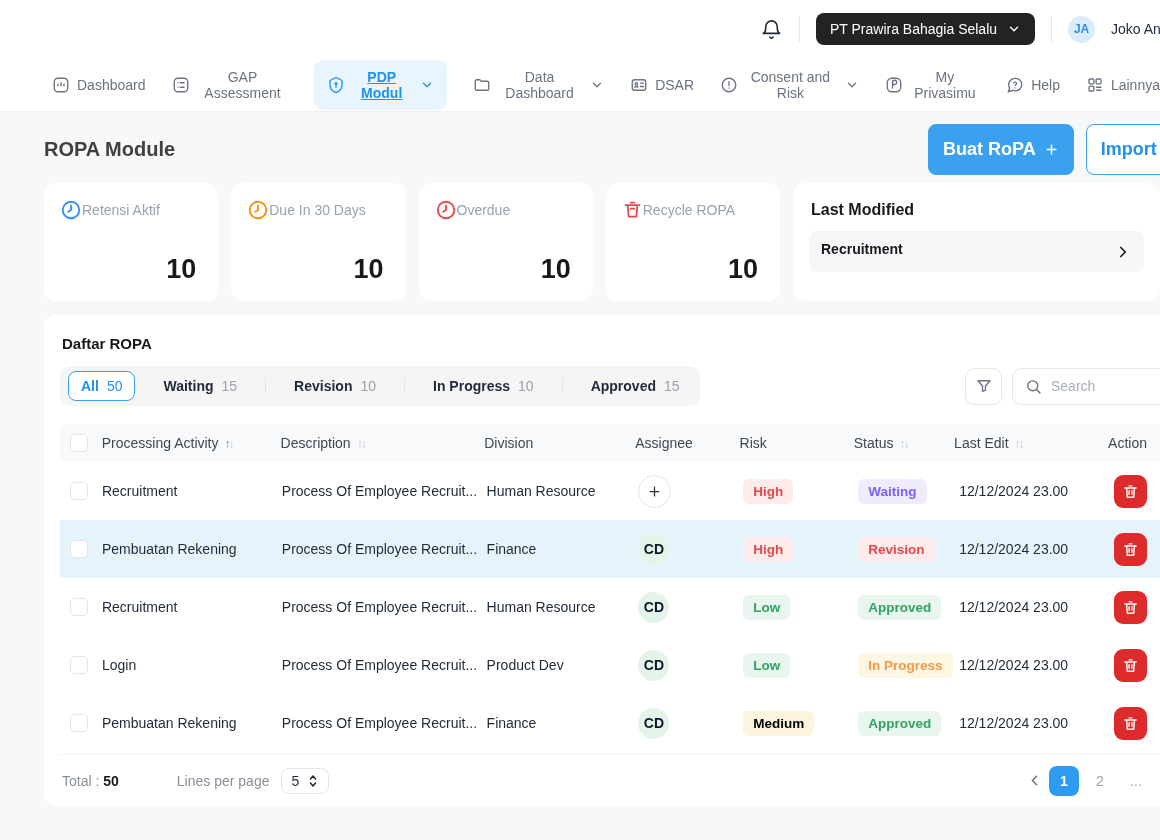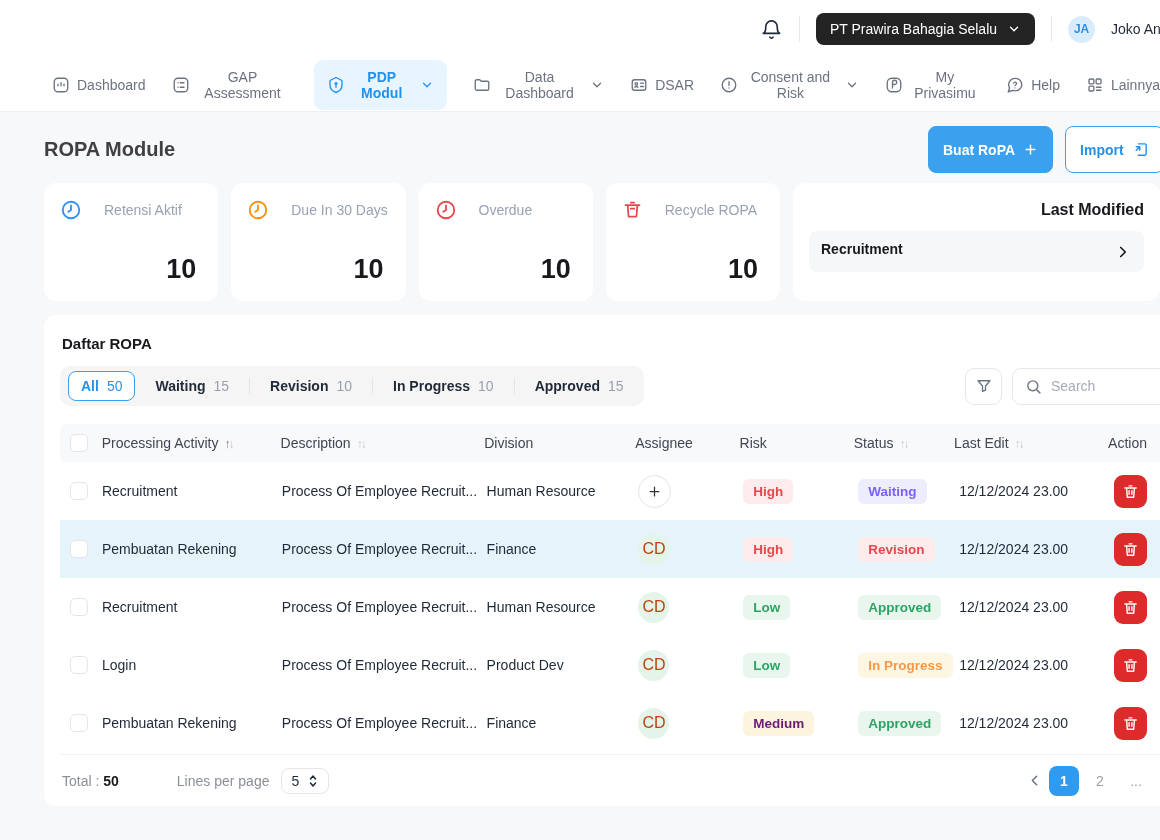--- a/index.html
+++ b/index.html
@@ -14,48 +14,48 @@
   .top-right { position:absolute; left:760px; top:0; height:58px; display:flex; align-items:center; gap:16px; white-space:nowrap; }
   .icon-btn { background:none; border:none; cursor:pointer; color:#1f2937; }
   .vdiv { width:1px; height:26px; background:#e7e9ee; }
   .company-pill { display:flex; align-items:center; gap:10px; background:#232323; color:#fff; border:none; border-radius:8px; padding:8px 14px; font-size:14px; cursor:pointer; font-family:inherit; }
   .avatar { width:27px; height:27px; border-radius:50%; background:#d9ecfb; color:#2e90e5; font-size:12px; font-weight:700; display:flex; align-items:center; justify-content:center; }
   .user-name { font-size:14px; color:#1f2937; }
 
   
   .nav { height:54px; background:#fff; display:flex; align-items:center; padding-left:52px; gap:26px; border-bottom:1px solid #efeff3; }
   .nav-item { display:flex; align-items:center; gap:7px; font-size:14px; color:#6b7280; cursor:pointer; background:none; border:none; font-family:inherit; }
-  .nav-item.active { background:#e9f5fe; color:#2292ef; padding:9px 13px; border-radius:9px; font-weight:600; }
+  .nav-item.active { background:#e9f5fe; color:#2292ef; padding:9px 13px; border-radius:9px; font-weight:600;text-decoration:underline; }
   .nav-item .chev { margin-left:2px; }
 
   
   .page-head { display:flex; align-items:center; padding:26px 0 22px 44px; }
   .page-title { font-size:20px; font-weight:800; color:#404040; }
   .head-actions { position:absolute; left:928px; display:flex; gap:12px; }
-  .btn { display:flex; align-items:center; gap:8px; font-size:14px; font-weight:600; border-radius:8px; padding:14px 14px; cursor:pointer; font-family:inherit; white-space:nowrap; }
+  .btn { display:flex; align-items:center; gap:8px; font-size:18px; font-weight:600; border-radius:8px; padding:14px 14px; cursor:pointer; font-family:inherit; white-space:nowrap; }
   .btn-primary { background:#3ba1ee; border:1px solid #3ba1ee; color:#fff; }
   .btn-outline { background:#fff; border:1px solid #3ba1ee; color:#2292ef; }
 
   
   .stats-row { display:flex; gap:13px; padding-left:44px; }
   .stat-card { width:180px; height:118px; background:#fff; border-radius:12px; padding:16px; position:relative; }
-  .stat-top { display:flex; align-items:center; gap:22px; font-size:14px; color:#98a2b3; }
+  .stat-top { display:flex; align-items:center; gap:0; font-size:14px; color:#98a2b3; }
   .stat-value { position:absolute; right:22px; bottom:16px; font-size:27px; font-weight:800; color:#17191c; }
   .lm-card { width:367px; height:118px; background:#fff; border-radius:12px; padding:14px 16px; flex:none; }
-  .lm-title { font-size:16px; font-weight:800; color:#17191c; margin:4px 0 12px 2px;text-align:right; }
+  .lm-title { font-size:16px; font-weight:800; color:#17191c; margin:4px 0 12px 2px; }
   .lm-item { background:#f6f7f8; border-radius:8px; padding:10px 12px; display:flex; align-items:center; cursor:pointer; width:335px; }
   .lm-text { flex:1; }
   .lm-name { font-size:14px; font-weight:700; color:#17191c; margin-bottom:5px; }
   .lm-desc { font-size:13.5px; color:#8a8f98; }
 
   
   .list-card { margin:14px 0 0 44px; width:1140px; background:#fff; border-radius:12px; padding:18px 20px 0 16px; }
   .list-title { font-size:15px; font-weight:800; color:#17191c; margin:2px 0 14px 2px; }
   .list-controls { display:flex; align-items:center; }
-  .tabs { display:flex; align-items:center; background:#f5f5f6; border-radius:10px; padding:5px 8px; gap:8px; }
+  .tabs { display:flex; align-items:center; background:#f5f5f6; border-radius:10px; padding:5px 8px; gap:16px; }
   .tab { display:flex; align-items:center; gap:8px; font-size:14px; padding:6px 12px; cursor:pointer; background:none; border:none; font-family:inherit; }
   .tab .t-label { font-weight:700; color:#1f2937; }
   .tab .t-count { color:#9aa1ad; }
   .tab.active { background:#fff; border:1px solid #3ba1ee; border-radius:8px; }
   .tab.active .t-label, .tab.active .t-count { color:#2292ef; }
   .tab-div { width:1px; height:16px; background:#e3e5e9; }
   .controls-right { position:absolute; left:905px; display:flex; gap:10px; }
   .filter-btn { width:37px; height:37px; border:1px solid #e6e8ec; border-radius:9px; background:#fff; display:flex; align-items:center; justify-content:center; color:#6b7280; cursor:pointer; }
   .search-box { width:214px; height:37px; border:1px solid #e6e8ec; border-radius:9px; background:#fff; display:flex; align-items:center; gap:9px; padding:0 12px; color:#98a2b3; }
   .search-box input { border:none; outline:none; font-size:14px; width:130px; font-family:inherit; color:#1f2937; }
@@ -75,24 +75,24 @@
   .c-stat { width:101px; }
   .c-edit { width:155px; }
   .c-action { flex:1; display:flex; justify-content:flex-end; padding-right:17px; }
   .cell { font-size:14px; color:#1f2937; }
   .checkbox { width:18px; height:18px; border:1.5px solid #e3e5e9; border-radius:5px; background:#fff; cursor:pointer; }
   .sort { display:inline-flex; margin-left:6px; font-size:12px; letter-spacing:-2px; color:#c4c9d1; }
   .sort .on { color:#2e90fa; }
   .badge { display:inline-block; font-size:13.5px; font-weight:600; padding:5px 10px; border-radius:6px; }
   .b-high, .b-revision { background:#fdeceb; color:#e5484d; }
   .b-low, .b-approved { background:#e9f6ee; color:#2fa365; }
-  .b-medium { background:#fdf4dd; color:#701a75; }
+  .b-medium { background:#fdf4dd; color:#000000; }
   .b-waiting { background:#eeedfd; color:#7b61ff; }
   .b-inprogress { background:#fdf6e3; color:#f2994a; }
-  .asg-circle { width:31px; height:31px; border-radius:50%; background:#e4f4e9; color:#c2410c; font-size:16px; font-weight:400; display:flex; align-items:center; justify-content:center; }
+  .asg-circle { width:31px; height:31px; border-radius:50%; background:#e4f4e9; color:#0f172a; font-size:14px; font-weight:700; display:flex; align-items:center; justify-content:center; }
   .asg-add { width:33px; height:33px; border-radius:50%; background:#fff; border:1px solid #e3e5e9; color:#333; display:flex; align-items:center; justify-content:center; cursor:pointer; }
   .del-btn { width:33px; height:33px; background:#dd2b2b; border:none; border-radius:9px; display:flex; align-items:center; justify-content:center; cursor:pointer; }
 
   
   .tfoot { display:flex; align-items:center; height:52px; border-top:1px solid #f1f2f4; margin-top:2px; font-size:14px; color:#8a8f98; }
   .tfoot .total-wrap { margin-left:2px; }
   .total-val { color:#17191c; font-weight:700; }
   .lines-wrap { margin-left:58px; display:flex; align-items:center; gap:12px; }
   .lines-select { display:flex; align-items:center; gap:8px; border:1px solid #e3e5e9; border-radius:8px; padding:4px 9px; color:#1f2937; cursor:pointer; background:#fff; font-family:inherit; font-size:14px; }
   .pager { position:absolute; left:966px; display:flex; align-items:center; gap:6px; color:#9aa1ad; }

